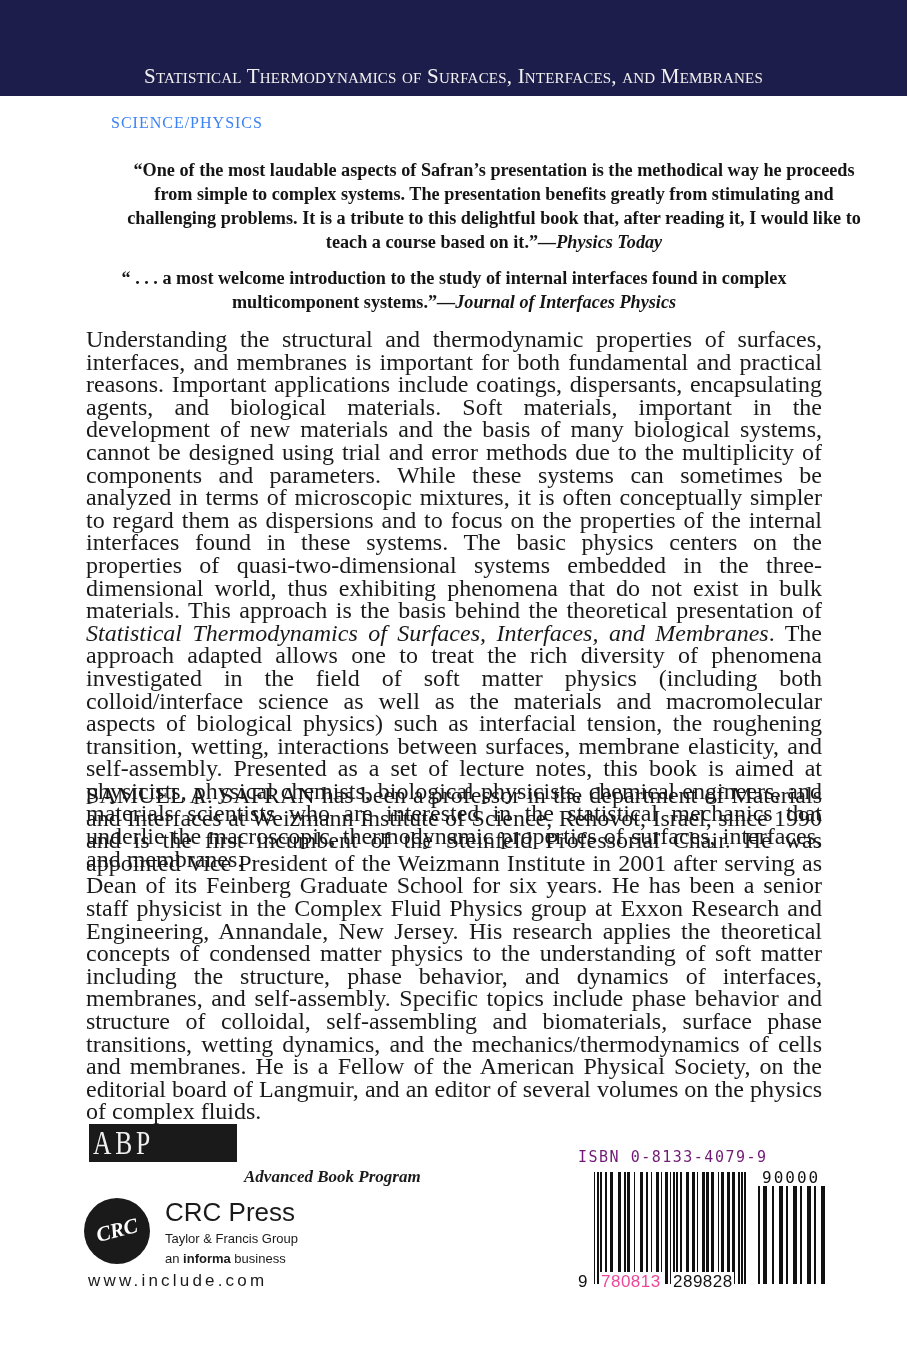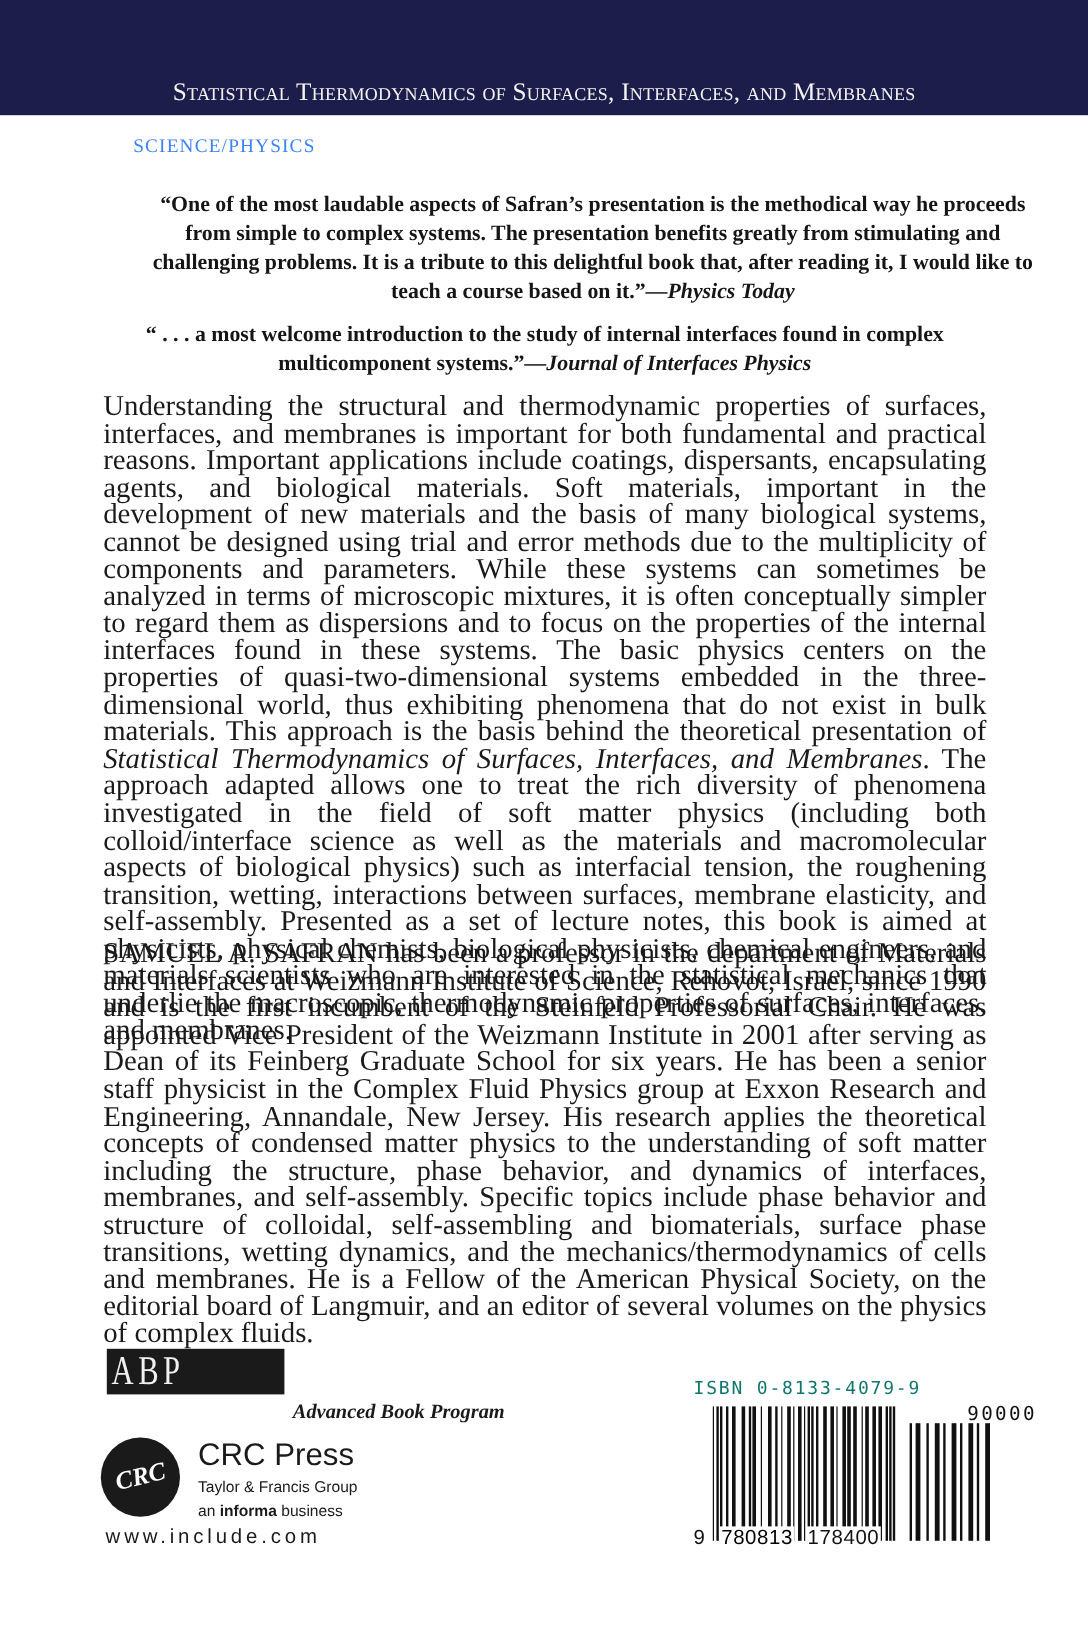--- a/index.html
+++ b/index.html
@@ -75,39 +75,39 @@
     font-family: "Liberation Sans", sans-serif; font-size: 13px; color: #1a1a1a;
   }
   .crc-business b { font-weight: bold; }
   .crc-url {
     position: absolute; left: 88px; top: 1271px;
     font-family: "Liberation Sans", sans-serif; font-size: 17px; letter-spacing: 3.2px; color: #1a1a1a;
   }
 
   .isbn-text {
     position: absolute; left: 578px; top: 1148px;
-    font-family: "DejaVu Sans Mono", monospace; font-size: 15px; letter-spacing: 1.5px; color: #0f766e;
+    font-family: "DejaVu Sans Mono", monospace; font-size: 15px; letter-spacing: 1.5px; color: #701a75;
   }
   .barcode-main {
     position: absolute; left: 594px; top: 1172px; width: 152px; height: 112px;
   }
   .barcode-addon {
     position: absolute; left: 758px; top: 1186px; width: 70px; height: 98px;
   }
   .addon-digits {
     position: absolute; left: 762px; top: 1168px;
-    font-family: "DejaVu Sans Mono", monospace; font-size: 16px; letter-spacing: 2px; color: #111; margin-left: 44px;
+    font-family: "DejaVu Sans Mono", monospace; font-size: 16px; letter-spacing: 2px; color: #111;
   }
   .ean-first {
     position: absolute; left: 578px; top: 1272px;
     font-family: "Liberation Sans", sans-serif; font-size: 17px; color: #111;
   }
   .ean-left {
     position: absolute; left: 600px; top: 1272px; background: #fff; padding: 0 1px;
-    font-family: "Liberation Sans", sans-serif; font-size: 17px; color: #000000; letter-spacing: 0.5px;
+    font-family: "Liberation Sans", sans-serif; font-size: 17px; color: #ec4899; letter-spacing: 0.5px;
   }
   .ean-right {
     position: absolute; left: 672px; top: 1272px; background: #fff; padding: 0 1px;
     font-family: "Liberation Sans", sans-serif; font-size: 17px; color: #111; letter-spacing: 0.5px;
   }
   .bar { position: absolute; top: 0; bottom: 0; background: #111; }
 </style>
 </head>
 <body>
 
@@ -185,13 +185,13 @@
     <div class="bar" style="left: 21px; width: 4.2px;"></div>
     <div class="bar" style="left: 28px; width: 2.1px;"></div>
     <div class="bar" style="left: 35px; width: 4.2px;"></div>
     <div class="bar" style="left: 42px; width: 2.1px;"></div>
     <div class="bar" style="left: 49px; width: 4.2px;"></div>
     <div class="bar" style="left: 56px; width: 2.1px;"></div>
     <div class="bar" style="left: 63px; width: 4.2px;"></div>
   </div>
 <div class="ean-first">9</div>
 <div class="ean-left">780813</div>
-<div class="ean-right">178400</div>
+<div class="ean-right">289828</div>
 
 </body></html>

